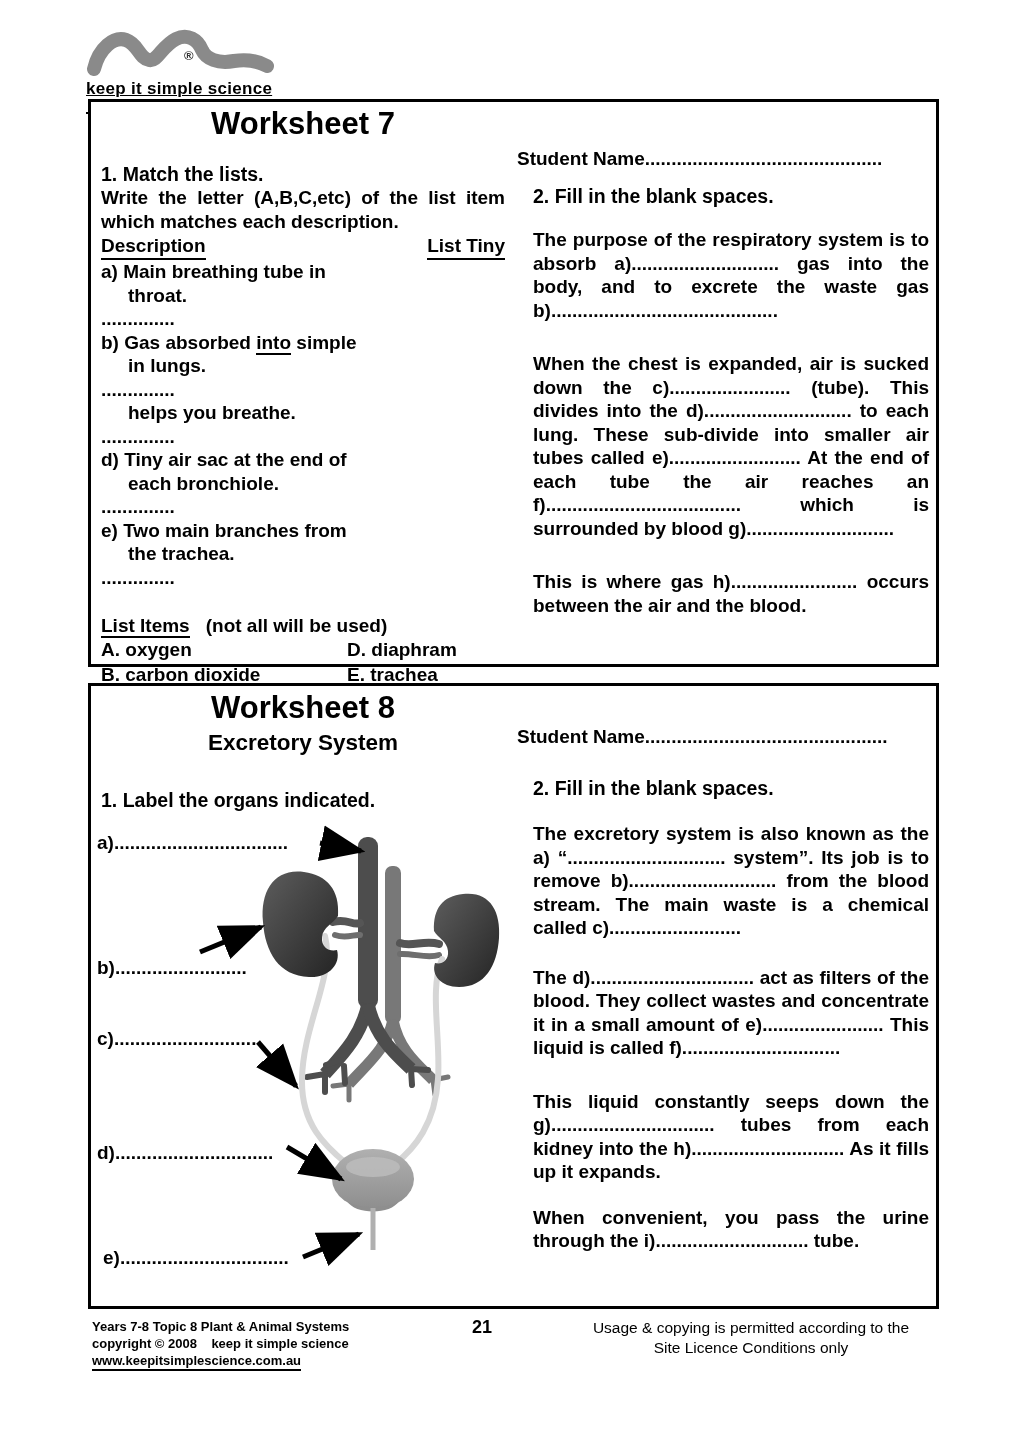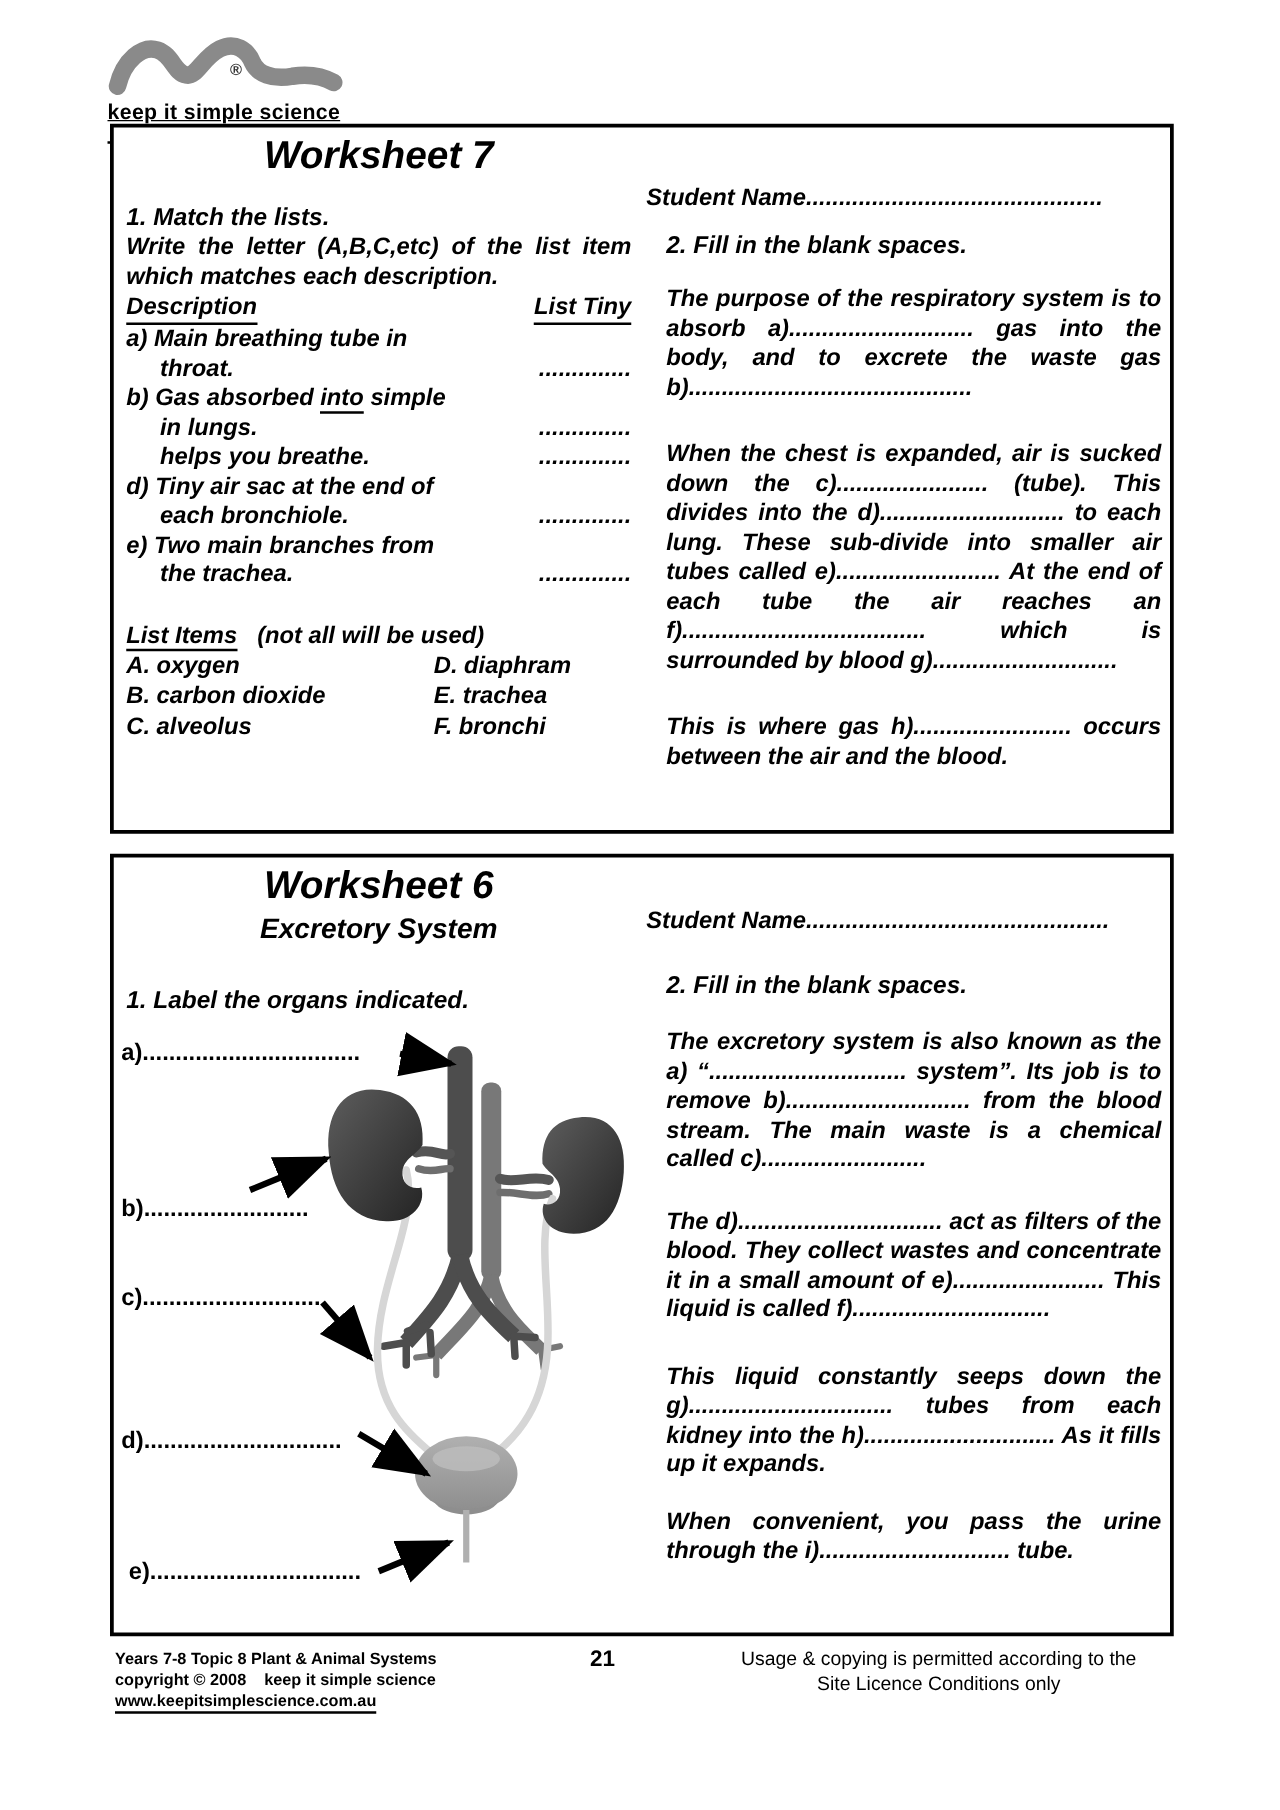--- a/index.html
+++ b/index.html
@@ -7,33 +7,33 @@
   .page{
     position:relative;width:1024px;height:1448px;background:#ffffff;
     font-family:"Liberation Sans",sans-serif;color:#000;font-weight:bold;
     overflow:hidden;margin:0 auto;
   }
   
   .logo{position:absolute;left:86px;top:28px;}
   .logo-text{font-size:17px;line-height:20px;letter-spacing:0.3px;
     border-bottom:2.5px solid #000;width:fit-content;padding-bottom:13px;margin-top:-3px;text-decoration:underline;}
   
-  .box{position:absolute;border:3px solid #000;background:#fff;font-style:italic;}
+  .box{position:absolute;border:3px solid #000;background:#fff;}
   #ws7{left:88px;top:99px;width:845px;height:562px;}
   #ws8{left:88px;top:683px;width:845px;height:620px;}
   .col-left{position:absolute;left:10px;top:2px;width:404px;}
   .col-right{position:absolute;left:426px;top:0;width:412px;}
   .ws-title{font-size:31px;line-height:36px;text-align:center;margin-top:2px;}
   .ws-sub{font-size:22.5px;line-height:26px;text-align:center;margin-top:4px;}
   .q-head{font-size:19.5px;line-height:24px;}
   .instr{font-size:19px;line-height:23.5px;text-align:justify;}
   .uline{border-bottom:2.5px solid #000;padding-bottom:0;}
   .cols-header{display:flex;justify-content:space-between;font-size:19px;line-height:24px;margin-top:1px;}
   .match-item{font-size:19px;line-height:23.5px;}
-  .mi-line2{display:flex;justify-content:space-between;}
+  .mi-line2{display:flex;justify-content:space-between;flex-direction:column;}
   .mi-cont{padding-left:27px;}
   .list-head{margin-top:24px;font-size:19px;line-height:25px;}
   .list-note{margin-left:16px;}
   .list-cols{display:flex;font-size:19px;line-height:24.5px;}
   .list-col1{width:246px;}
   .student{font-size:19px;line-height:23px;}
   #ws7 .student{margin-top:45px;}
   #ws8 .student{margin-top:39px;}
   .q2-block{padding-left:16px;}
   #ws7 .q2-head{margin-top:14px;}
@@ -137,21 +137,21 @@
         <div class="q-head q2-head">2. Fill in the blank spaces.</div>
         <div class="para mt20">The purpose of the respiratory system is to absorb a)............................ gas into the body, and to excrete the waste gas b)...........................................</div>
         <div class="para mt30">When the chest is expanded, air is sucked down the c)....................... (tube). This divides into the d)............................ to each lung. These sub-divide into smaller air tubes called e)......................... At the end of each tube the air reaches an f)..................................... which is surrounded by blood g)............................</div>
         <div class="para mt30">This is where gas h)........................ occurs between the air and the blood.</div>
       </div>
     </div>
   </div>
 
   <div class="box" id="ws8">
     <div class="col-left">
-      <div class="ws-title">Worksheet 6</div>
+      <div class="ws-title">Worksheet 8</div>
       <div class="ws-sub">Excretory System</div>
       <div class="q-head mt32">1. Label the organs indicated.</div>
     </div>
     <div class="col-right">
       <div class="student">Student Name..............................................</div>
       <div class="q2-block">
         <div class="q-head q2-head">2. Fill in the blank spaces.</div>
         <div class="para mt22">The excretory system is also known as the a) “.............................. system”. Its job is to remove b)............................ from the blood stream. The main waste is a chemical called c).........................</div>
         <div class="para mt26">The d)............................... act as filters of the blood. They collect wastes and concentrate it in a small amount of e)....................... This liquid is called f)..............................</div>
         <div class="para mt30">This liquid constantly seeps down the g)............................... tubes from each kidney into the h)............................. As it fills up it expands.</div>

